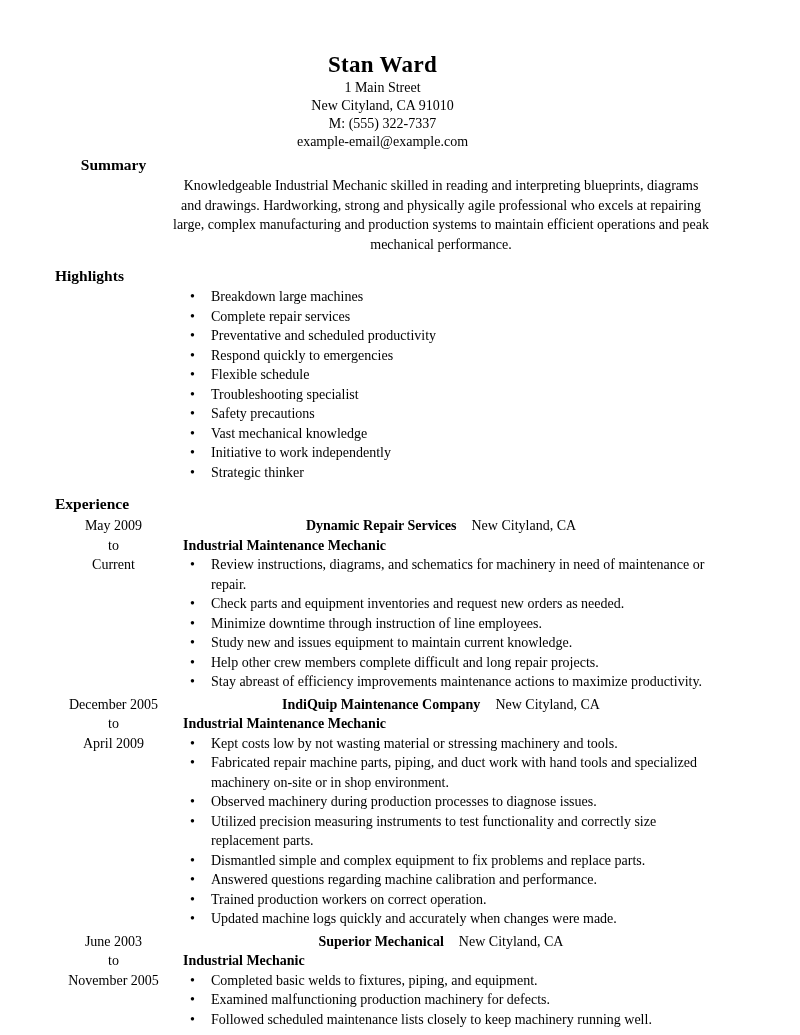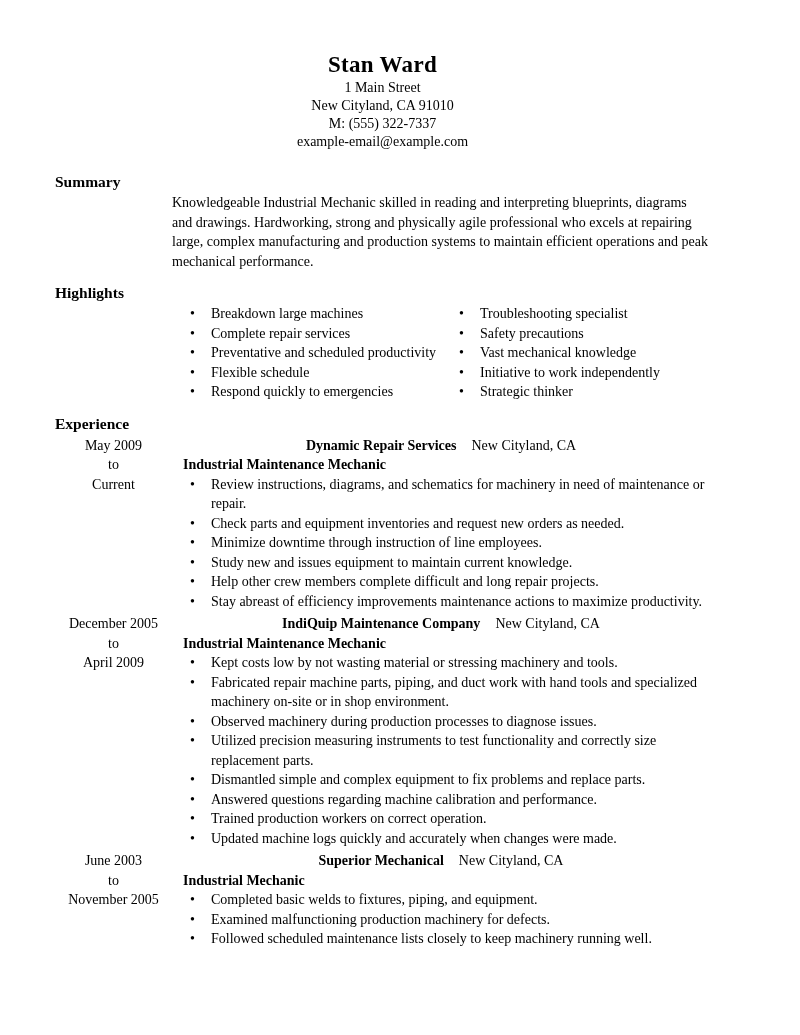--- a/index.html
+++ b/index.html
@@ -13,31 +13,31 @@
     line-height: 19.5px;
     padding: 50px 52px 0 55px;
     overflow: hidden;
   }
   
   .hdr { text-align: center; }
   .hdr-name { font-size: 23px; font-weight: bold; line-height: 29px; letter-spacing: 0.3px; }
   .hdr-line { line-height: 18px; }
   
   .sec { margin-top: 12px; }
-  .sec-first { margin-top: 21px; }
+  .sec-first { margin-top: 4px; text-align: center; }
   .sec-row { display: grid; grid-template-columns: 117px 1fr; }
   .sec-h { margin: 0; font-size: 15.5px; font-weight: bold; line-height: 19px; }
   .sec-body { padding-top: 21px; }
   
   ul.blist { margin: 0; padding: 0; list-style: none; }
   li.b { display: flex; padding-left: 18px; }
   li.b::before { content: "\2022"; width: 21px; flex: none; }
   .btxt { flex: 1; }
   
-  .hl-grid { display: grid; grid-template-columns: 1fr 1fr; }
+  .hl-grid { display: grid; grid-template-columns: 1fr; }
   .hl-grid .btxt { max-width: 228px; flex: none; }
   
   .job { margin-top: 3px; }
   .dates { text-align: center; }
   .date-line { line-height: 19.5px; }
   .job-head { display: flex; justify-content: center; line-height: 19.5px; }
   .company { font-weight: bold; }
   .location { font-weight: normal; margin-left: 15px; }
   .jtitle { font-weight: bold; line-height: 19.5px; margin-left: 11px; }
 </style>
@@ -66,24 +66,24 @@
         <li class="b">
             <span class="btxt">Breakdown large machines</span>
           </li>
         <li class="b">
             <span class="btxt">Complete repair services</span>
           </li>
         <li class="b">
             <span class="btxt">Preventative and scheduled productivity</span>
           </li>
         <li class="b">
+            <span class="btxt">Respond quickly to emergencies</span>
+          </li>
+        <li class="b">
             <span class="btxt">Flexible schedule</span>
-          </li>
-        <li class="b">
-            <span class="btxt">Respond quickly to emergencies</span>
           </li>
       </ul>
       <ul class="blist">
         <li class="b">
             <span class="btxt">Troubleshooting specialist</span>
           </li>
         <li class="b">
             <span class="btxt">Safety precautions</span>
           </li>
         <li class="b">

